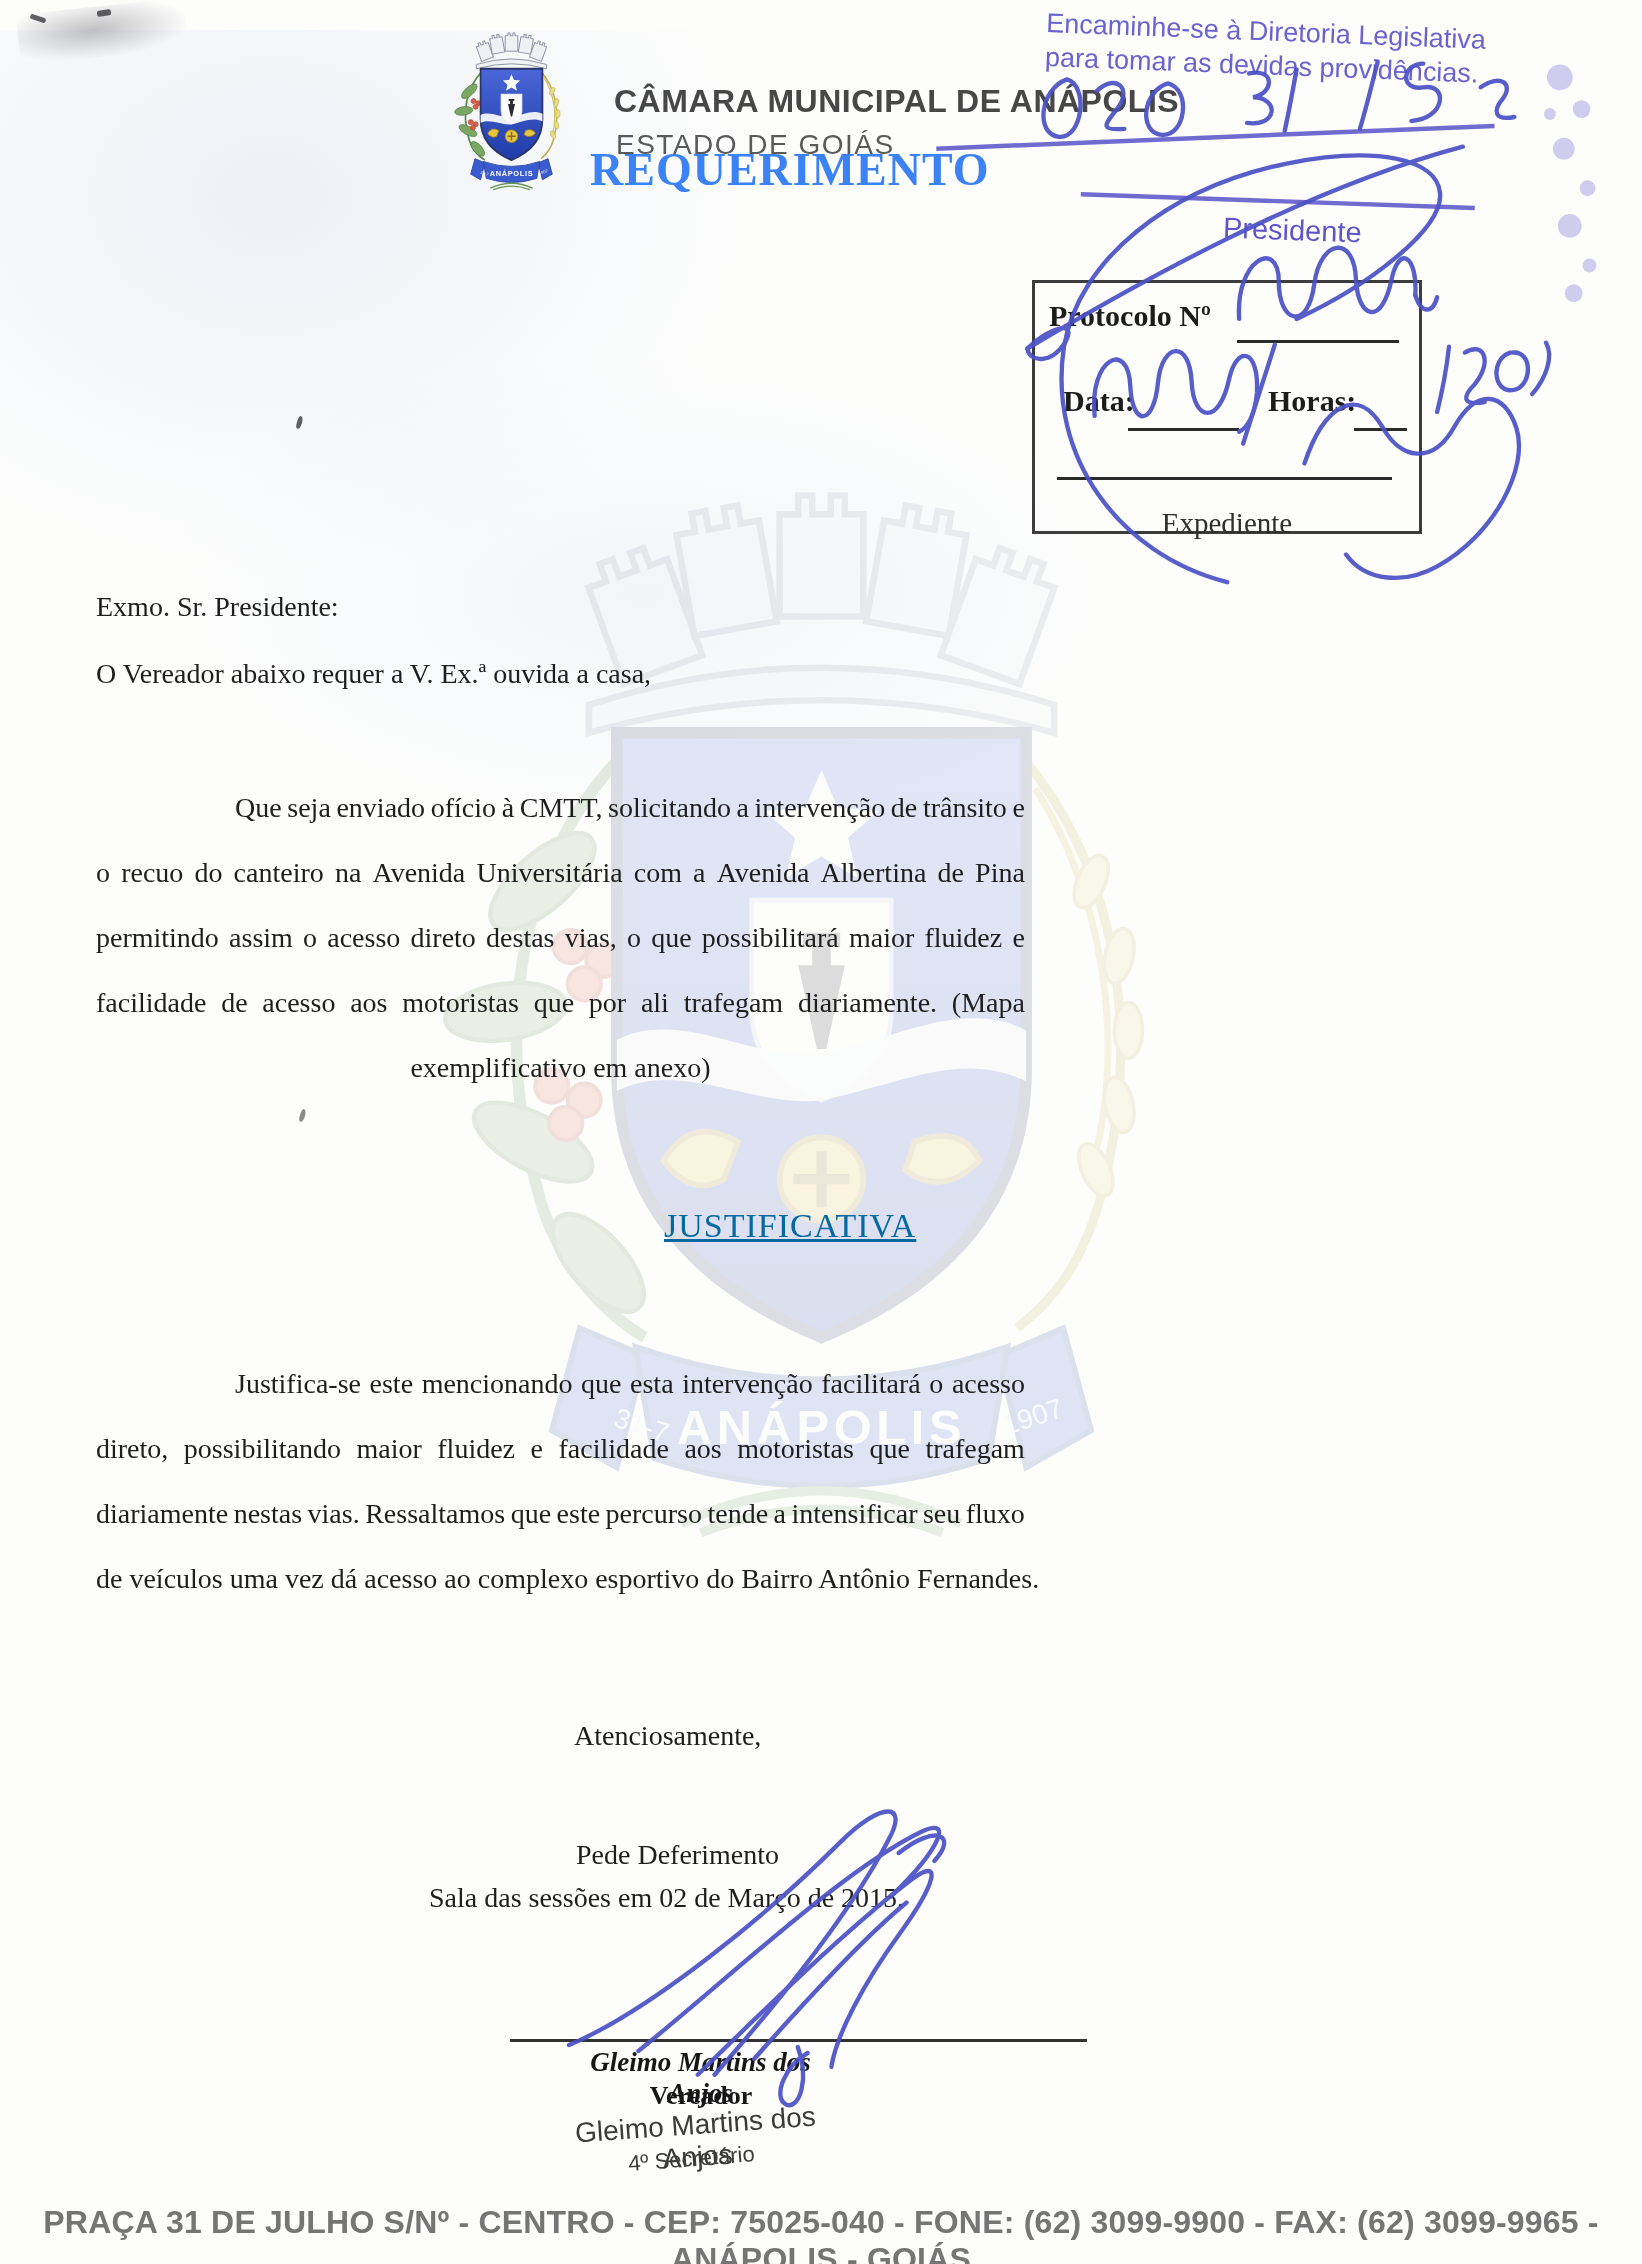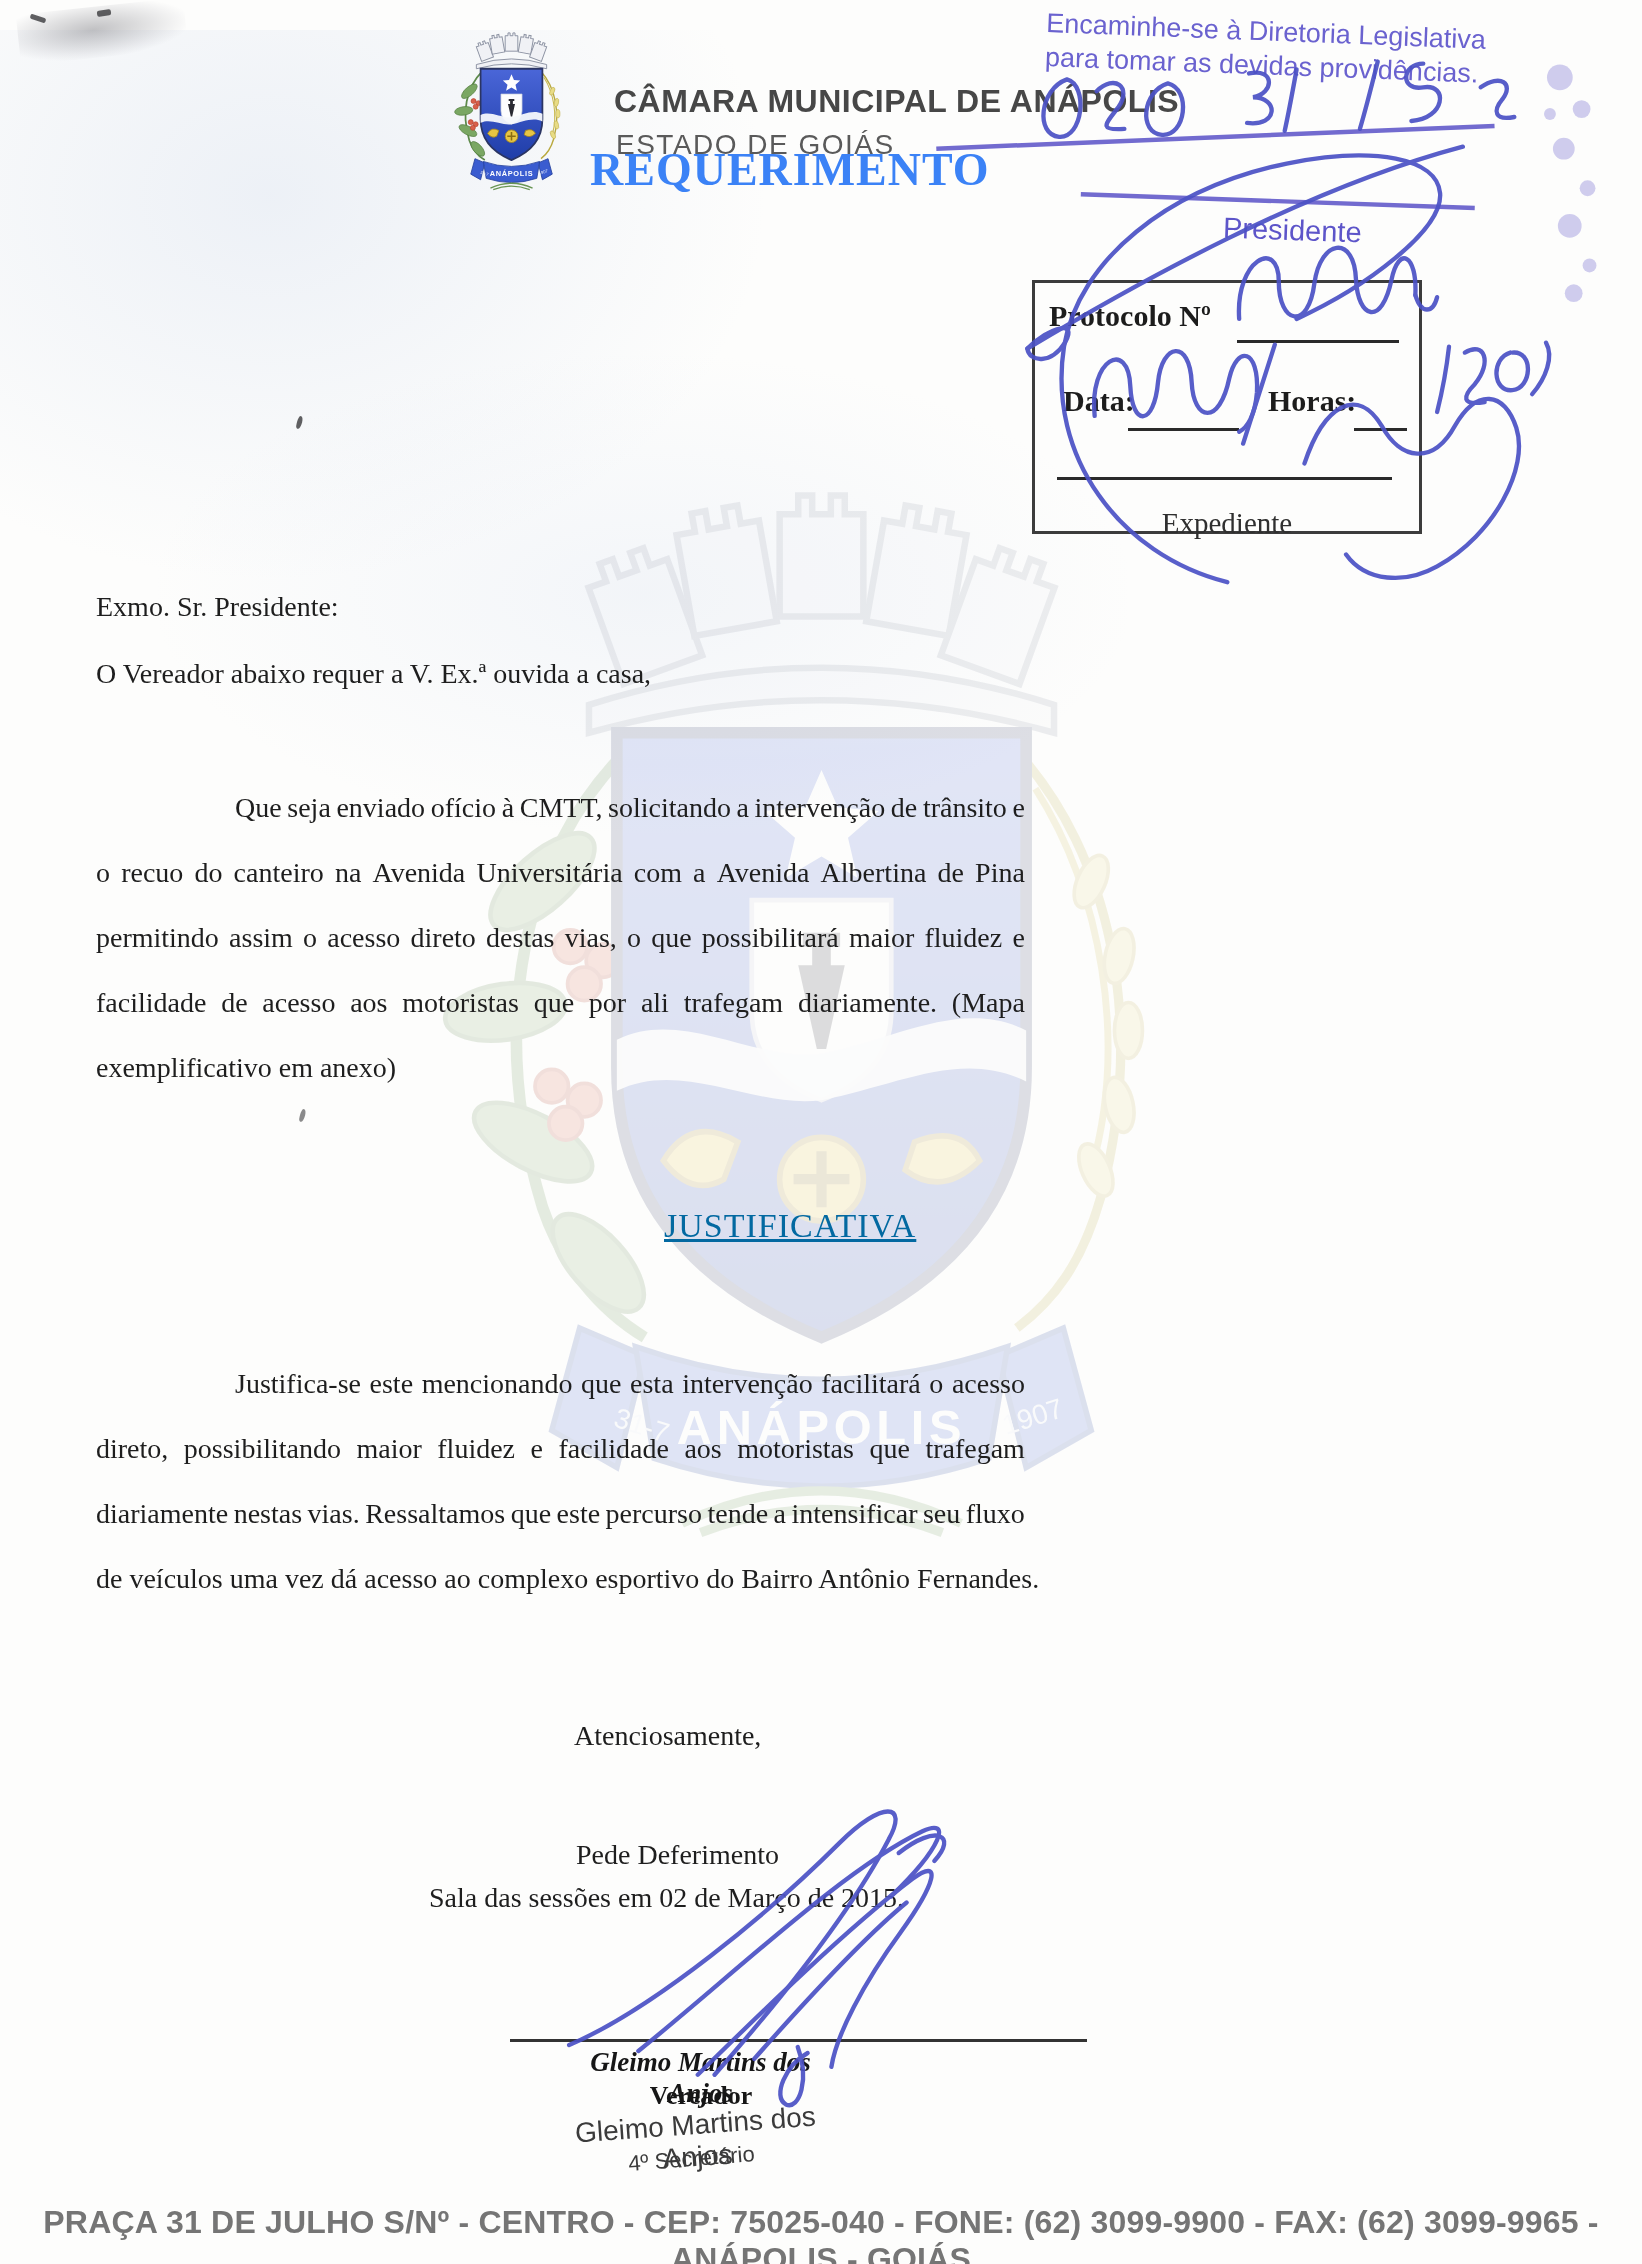--- a/index.html
+++ b/index.html
@@ -29,21 +29,21 @@
             font-family:"Liberation Sans",sans-serif;font-size:27px;line-height:34px;color:#6a62cf;}
   .stamp-role{left:1223px;top:214px;transform:rotate(2deg);
             font-family:"Liberation Sans",sans-serif;font-size:29px;color:#5d55c9;}
   
   .protocol-box{left:1032px;top:280px;width:384px;height:248px;border:3px solid #3c3c3c;background:transparent;}
   .pb-label{position:absolute;font-weight:bold;font-size:30px;color:#1c1c1c;}
   .pb-line{position:absolute;height:0;border-top:3px solid #2a2a2a;}
   .pb-exp{position:absolute;font-size:29px;color:#2f2f2f;width:100%;text-align:center;}
   
   .bline{position:absolute;font-size:28px;}
-  .para{position:absolute;left:96px;width:929px;}
+  .para{position:absolute;left:96px;width:929px;text-align:center;}
   .pline{height:65px;line-height:65px;font-size:28px;white-space:nowrap;}
   .jline{display:flex;justify-content:space-between;}
   .indent{padding-left:139px;}
   .heading{position:absolute;font-weight:normal;font-size:34px;letter-spacing:1px;
            text-decoration:underline;color:#0369a1;}
   .sig-line{position:absolute;left:510px;top:2039px;width:577px;border-top:3px solid #333;}
   .sig-name{position:absolute;left:562px;top:2047px;width:277px;text-align:center;
             font-style:italic;font-weight:bold;font-size:27px;color:#161616;}
   .sig-role{position:absolute;left:592px;top:2081px;width:218px;text-align:center;
             font-weight:bold;font-size:26px;color:#161616;}

